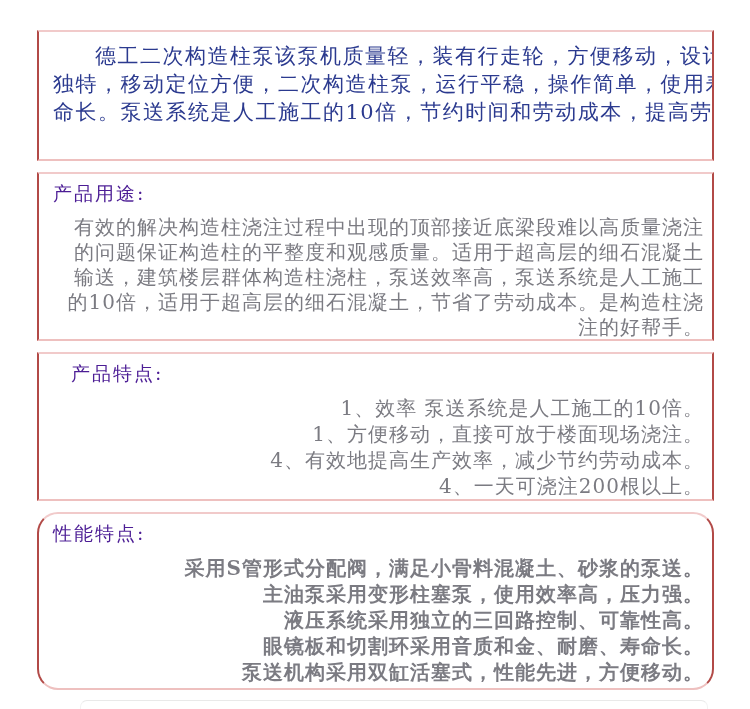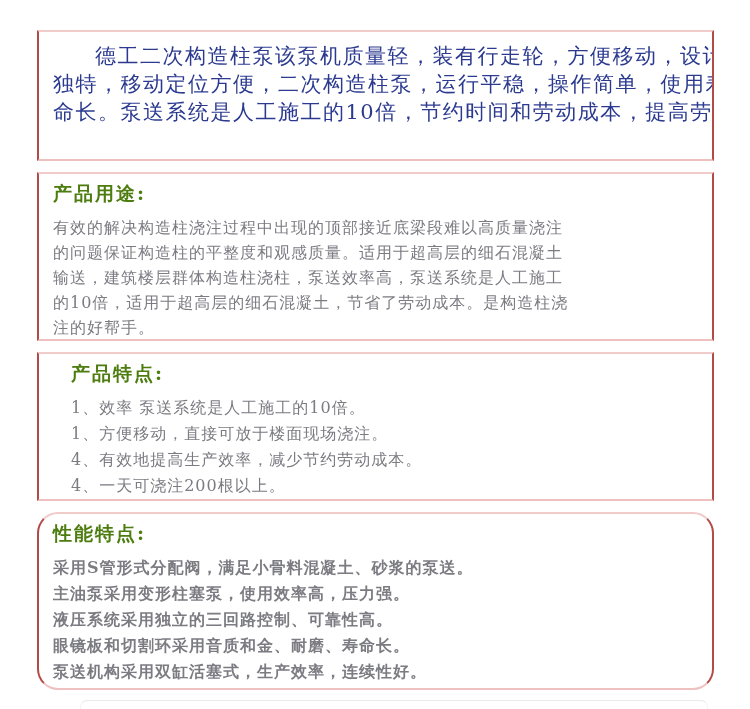--- a/index.html
+++ b/index.html
@@ -36,32 +36,33 @@
     font-size: 21px;
     line-height: 28px;
     letter-spacing: 1.5px;
     white-space: nowrap;
   }
   .intro-line:first-child { text-indent: 2em; }
   .sec-use  { margin-top: 11px; height: 169px; }
   .sec-feat { margin-top: 11px; height: 149px; padding-left: 32px; }
   .sec-perf { margin-top: 11px; height: 178px; border-radius: 21px; }
   .sec-heading {
-    color: #4d7c0f;
-    font-weight: bold;
+    color: #4c1d95;
+    font-weight: normal;
     font-size: 19px;
     line-height: 26px;
     letter-spacing: 2px;
     margin-bottom: 9px;
   }
   .body-line {
     color: #7b7b82;
-    font-size: 16px;
+    font-size: 20px;
     letter-spacing: 1px;
     white-space: nowrap;
+    text-align: right;
   }
   .sec-use  .body-line { line-height: 25px; }
   .sec-feat .body-line { line-height: 26px; }
   .sec-perf .body-line { line-height: 26px; font-weight: bold; }
   .next-box-edge {
     width: 628px;
     height: 9px;
     margin: 10px 0 0 80px;
     border-top: 1px solid #e9e9e9;
     border-left: 1px solid #f2f2f2;
@@ -96,18 +97,18 @@
     <p class="body-line">4、有效地提高生产效率，减少节约劳动成本。</p>
     <p class="body-line">4、一天可浇注200根以上。</p>
   </div>
 
   <div class="box sec-perf">
     <h2 class="sec-heading">性能特点:</h2>
     <p class="body-line">采用S管形式分配阀，满足小骨料混凝土、砂浆的泵送。</p>
     <p class="body-line">主油泵采用变形柱塞泵，使用效率高，压力强。</p>
     <p class="body-line">液压系统采用独立的三回路控制、可靠性高。</p>
     <p class="body-line">眼镜板和切割环采用音质和金、耐磨、寿命长。</p>
-    <p class="body-line">泵送机构采用双缸活塞式，生产效率，连续性好。</p>
+    <p class="body-line">泵送机构采用双缸活塞式，性能先进，方便移动。</p>
   </div>
 
   <div class="next-box-edge"></div>
 
 </div>
 
 </body></html>

